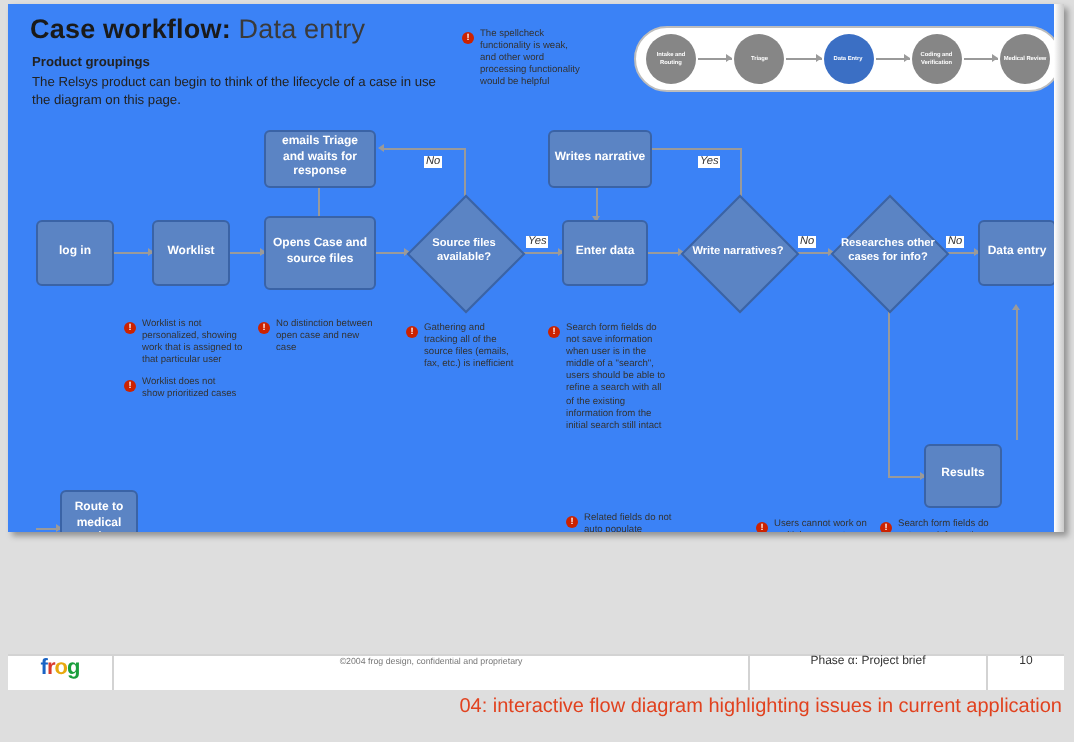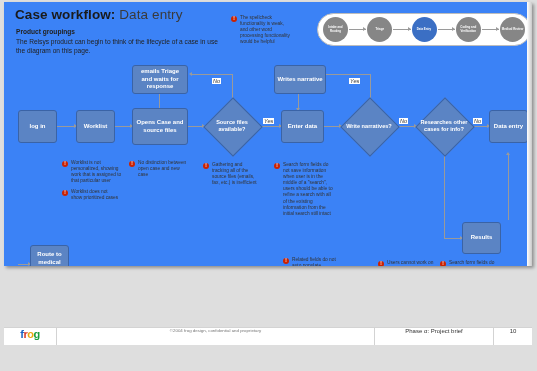--- a/index.html
+++ b/index.html
@@ -304,13 +304,16 @@
   <div class="footer">
     <div class="frog"><span class="f1">f</span><span class="f2">r</span><span class="f3">o</span><span class="f4">g</span></div>
     <div class="fsep"></div>
     <div class="copy">©2004 frog design, confidential and proprietary</div>
     <div class="fsep"></div>
     <div class="phase">Phase α: Project brief</div>
     <div class="fsep"></div>
     <div class="pageno">10</div>
   </div>
 
+  <div class="caption">
+    <span class="cnum">04</span><span>: interactive flow diagram highlighting issues in current application</span>
+  </div>
 </div>
 
 </body></html>

